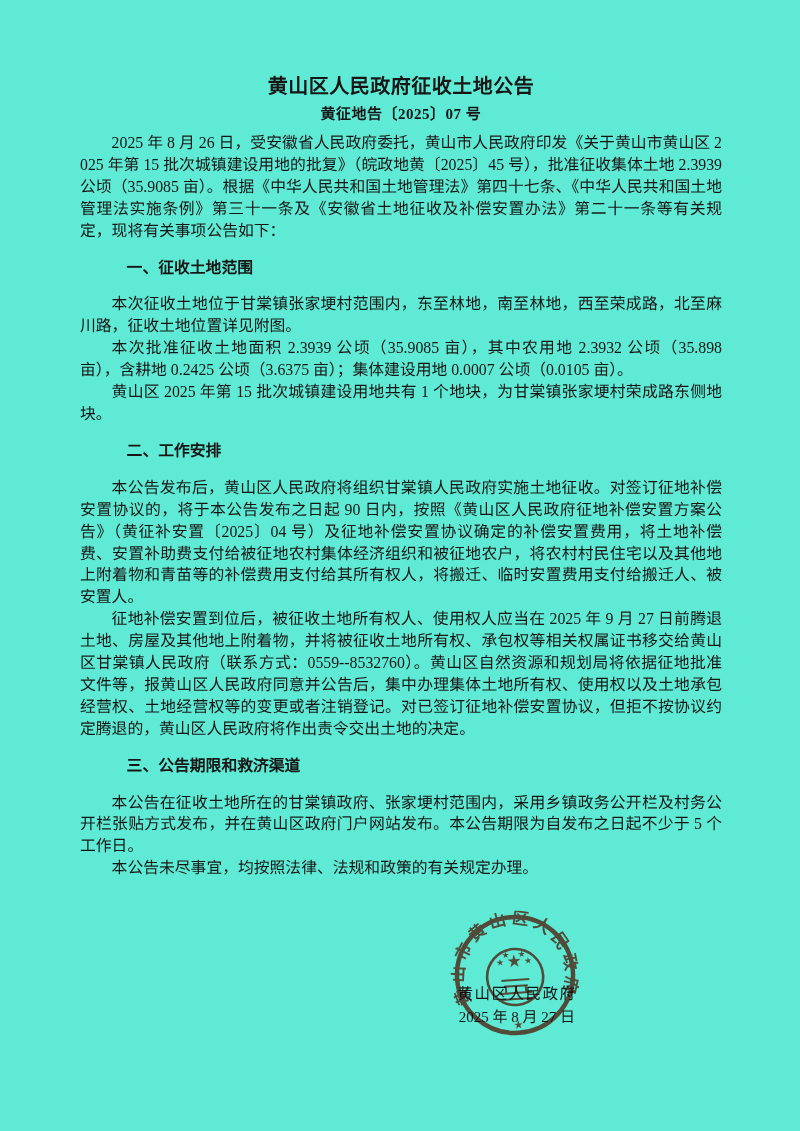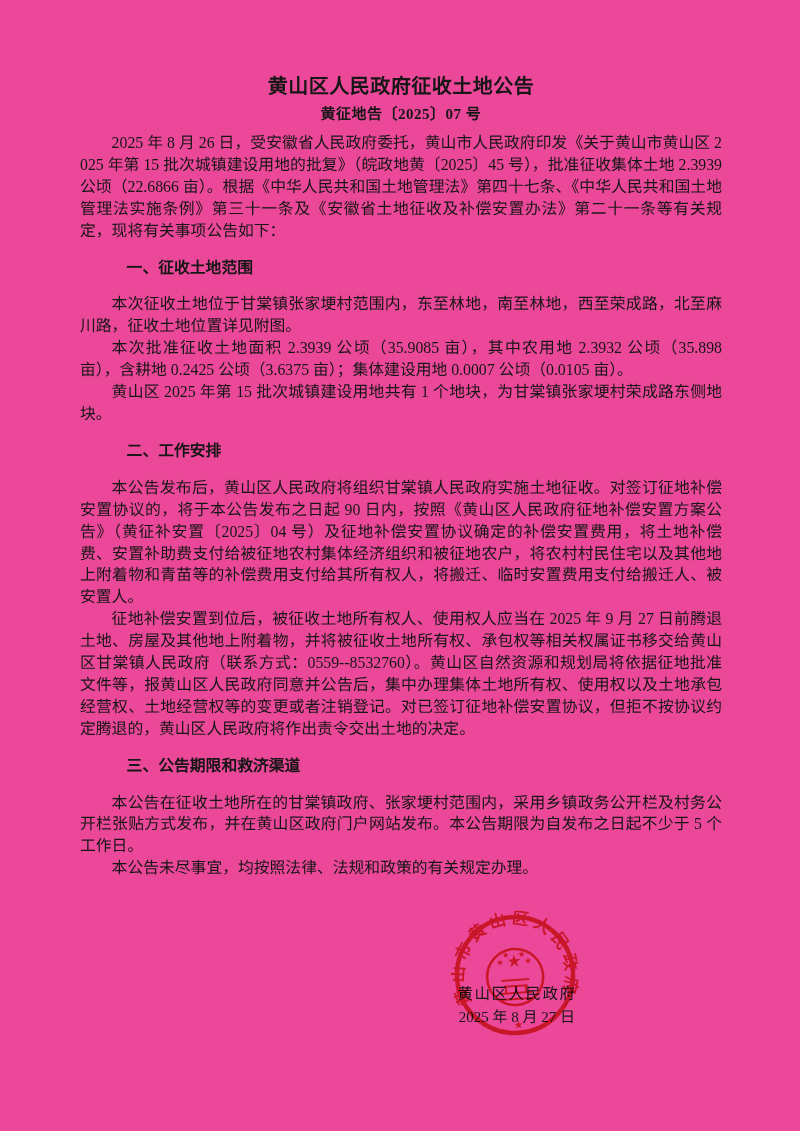--- a/index.html
+++ b/index.html
@@ -1,20 +1,20 @@
 <!DOCTYPE html>
 <html lang="zh-CN"><head>
 <meta charset="utf-8">
 <style>
   html, body { margin: 0; padding: 0; background: #ffffff; }
   .page {
     position: relative;
     width: 800px;
     height: 1131px;
-    background: #ec4899;
+    background: #5eead4;
     font-family: "Liberation Serif", "DejaVu Serif", serif;
     color: #161616;
     overflow: hidden;
   }
   .content {
     position: absolute;
     left: 80px;
     top: 72px;
     width: 642px;
   }
@@ -81,21 +81,21 @@
 </style>
 </head>
 <body>
 
 <div class="page">
   <div class="content">
 
     <h1 class="title">黄山区人民政府征收土地公告</h1>
     <div class="doc-number">黄征地告〔2025〕07 号</div>
 
-    <p class="para">2025 年 8 月 26 日，受安徽省人民政府委托，黄山市人民政府印发《关于黄山市黄山区 2025 年第 15 批次城镇建设用地的批复》（皖政地黄〔2025〕45 号），批准征收集体土地 2.3939 公顷（22.6866 亩）。根据《中华人民共和国土地管理法》第四十七条、《中华人民共和国土地管理法实施条例》第三十一条及《安徽省土地征收及补偿安置办法》第二十一条等有关规定，现将有关事项公告如下：</p>
+    <p class="para">2025 年 8 月 26 日，受安徽省人民政府委托，黄山市人民政府印发《关于黄山市黄山区 2025 年第 15 批次城镇建设用地的批复》（皖政地黄〔2025〕45 号），批准征收集体土地 2.3939 公顷（35.9085 亩）。根据《中华人民共和国土地管理法》第四十七条、《中华人民共和国土地管理法实施条例》第三十一条及《安徽省土地征收及补偿安置办法》第二十一条等有关规定，现将有关事项公告如下：</p>
 
     <h2 class="heading">一、征收土地范围</h2>
     <p class="para">本次征收土地位于甘棠镇张家埂村范围内，东至林地，南至林地，西至荣成路，北至麻川路，征收土地位置详见附图。</p>
     <p class="para">本次批准征收土地面积 2.3939 公顷（35.9085 亩），其中农用地 2.3932 公顷（35.898 亩），含耕地 0.2425 公顷（3.6375 亩）；集体建设用地 0.0007 公顷（0.0105 亩）。</p>
     <p class="para">黄山区 2025 年第 15 批次城镇建设用地共有 1 个地块，为甘棠镇张家埂村荣成路东侧地块。</p>
 
     <h2 class="heading">二、工作安排</h2>
     <p class="para">本公告发布后，黄山区人民政府将组织甘棠镇人民政府实施土地征收。对签订征地补偿安置协议的，将于本公告发布之日起 90 日内，按照《黄山区人民政府征地补偿安置方案公告》（黄征补安置〔2025〕04 号）及征地补偿安置协议确定的补偿安置费用，将土地补偿费、安置补助费支付给被征地农村集体经济组织和被征地农户，将农村村民住宅以及其他地上附着物和青苗等的补偿费用支付给其所有权人，将搬迁、临时安置费用支付给搬迁人、被安置人。</p>
     <p class="para">征地补偿安置到位后，被征收土地所有权人、使用权人应当在 2025 年 9 月 27 日前腾退土地、房屋及其他地上附着物，并将被征收土地所有权、承包权等相关权属证书移交给黄山区甘棠镇人民政府（联系方式：0559--8532760）。黄山区自然资源和规划局将依据征地批准文件等，报黄山区人民政府同意并公告后，集中办理集体土地所有权、使用权以及土地承包经营权、土地经营权等的变更或者注销登记。对已签订征地补偿安置协议，但拒不按协议约定腾退的，黄山区人民政府将作出责令交出土地的决定。</p>
 

